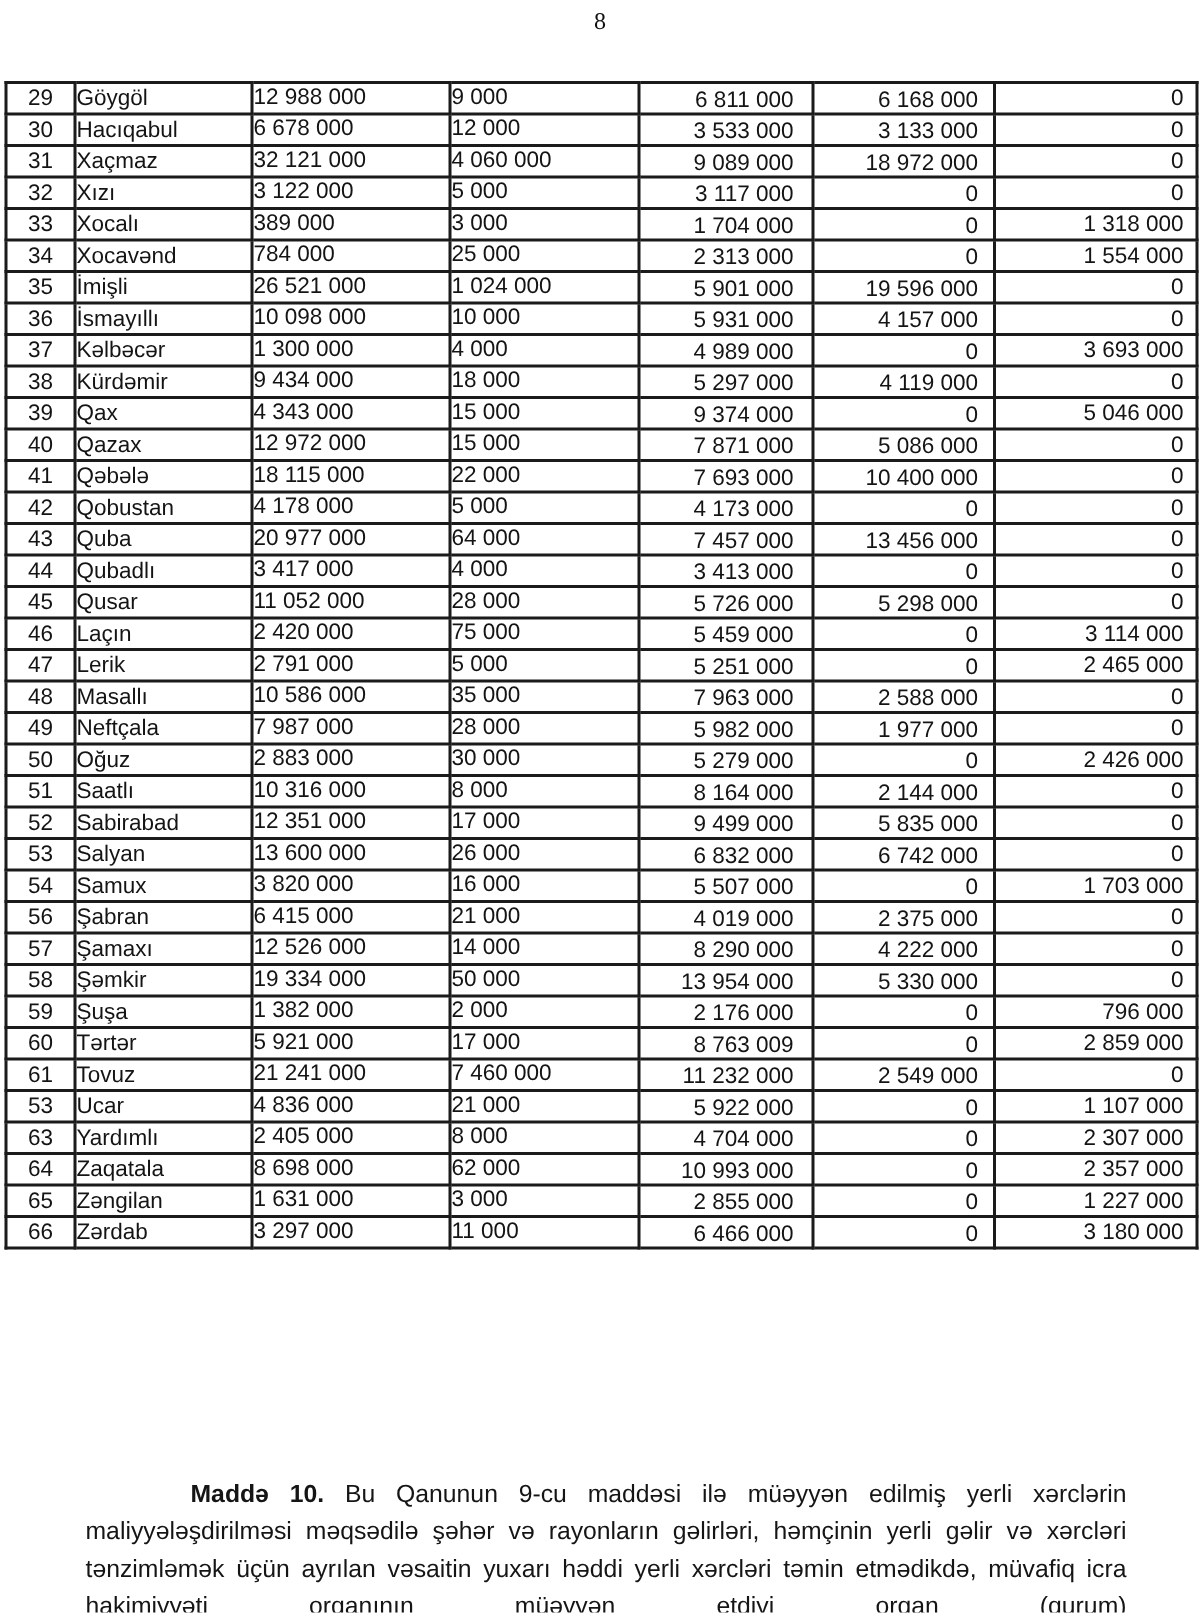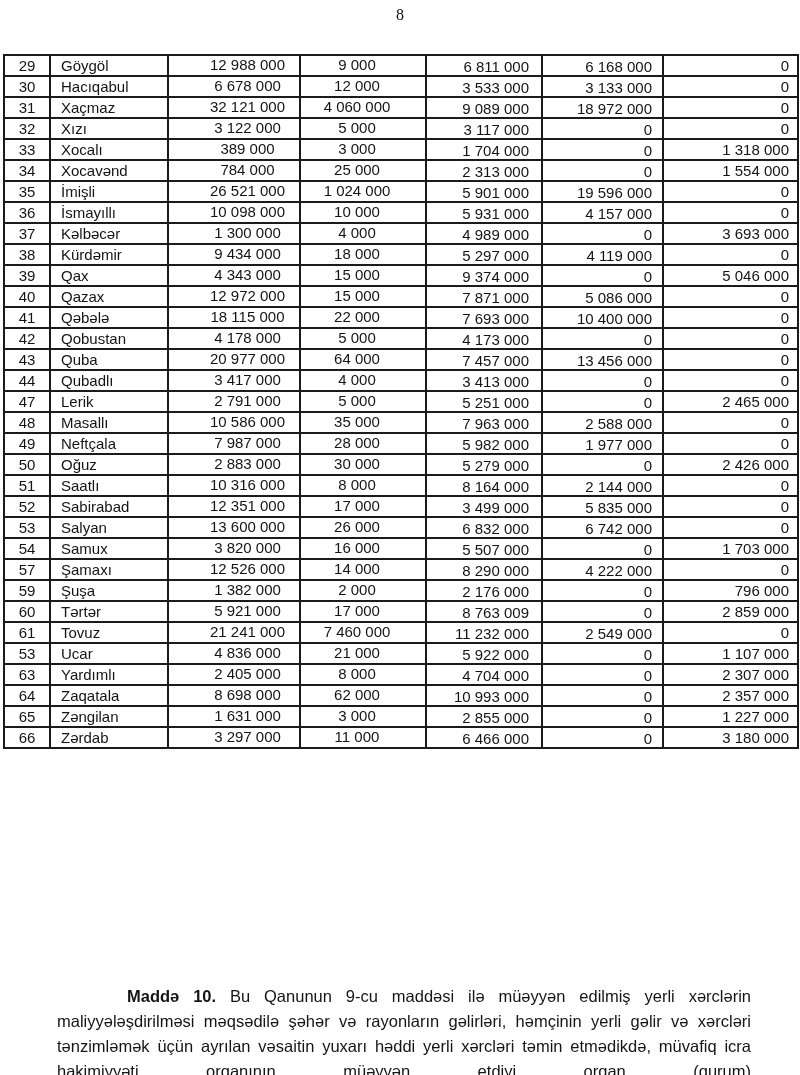--- a/index.html
+++ b/index.html
@@ -23,23 +23,23 @@
     border-collapse: collapse; table-layout: fixed;
   }
   table.budget td {
     border: 2px solid #1b1b1b;
     font-size: 15px;
     height: 21px;
     white-space: nowrap; overflow: hidden;
     color: #141414;
   }
   td.c0 { text-align: center; vertical-align: middle; }
-  td.c1 { text-align: left; padding-left: 10px; vertical-align: middle; }
-  td.c2 { text-align: center; padding-right: 13px; vertical-align: bottom; padding-bottom: 2px; padding-left: 40px; }
-  td.c3 { text-align: center; padding-right: 12px; vertical-align: bottom; padding-bottom: 2px; }
+  td.c1 { text-align: left; vertical-align: middle; }
+  td.c2 { text-align: left; padding-right: 13px; vertical-align: bottom; padding-bottom: 2px; }
+  td.c3 { text-align: left; padding-right: 12px; vertical-align: bottom; padding-bottom: 2px; }
   td.c4 { text-align: right; padding-right: 12px; vertical-align: bottom; padding-bottom: 0; }
   td.c5 { text-align: right; padding-right: 10px; vertical-align: top; padding-top: 2px; }
   td.c6 { text-align: right; padding-right: 8px;  vertical-align: top; padding-top: 1px; }
   tr.total-row td { font-weight: bold; }
   .para {
     position: absolute; left: 57px; top: 984px; width: 694px;
     font-size: 16.5px; line-height: 25px;
     text-align: justify; text-align-last: justify;
     text-indent: 70px;
     color: #151515;
@@ -201,20 +201,38 @@
       <tr>
         <td class="c0">44</td>
         <td class="c1">Qubadlı</td>
         <td class="c2">3 417 000</td>
         <td class="c3">4 000</td>
         <td class="c4">3 413 000</td>
         <td class="c5">0</td>
         <td class="c6">0</td>
       </tr>
       <tr>
+        <td class="c0">45</td>
+        <td class="c1">Qusar</td>
+        <td class="c2">11 052 000</td>
+        <td class="c3">28 000</td>
+        <td class="c4">5 726 000</td>
+        <td class="c5">5 298 000</td>
+        <td class="c6">0</td>
+      </tr>
+      <tr>
+        <td class="c0">46</td>
+        <td class="c1">Laçın</td>
+        <td class="c2">2 420 000</td>
+        <td class="c3">75 000</td>
+        <td class="c4">5 459 000</td>
+        <td class="c5">0</td>
+        <td class="c6">3 114 000</td>
+      </tr>
+      <tr>
         <td class="c0">47</td>
         <td class="c1">Lerik</td>
         <td class="c2">2 791 000</td>
         <td class="c3">5 000</td>
         <td class="c4">5 251 000</td>
         <td class="c5">0</td>
         <td class="c6">2 465 000</td>
       </tr>
       <tr>
         <td class="c0">48</td>
@@ -250,21 +268,21 @@
         <td class="c3">8 000</td>
         <td class="c4">8 164 000</td>
         <td class="c5">2 144 000</td>
         <td class="c6">0</td>
       </tr>
       <tr>
         <td class="c0">52</td>
         <td class="c1">Sabirabad</td>
         <td class="c2">12 351 000</td>
         <td class="c3">17 000</td>
-        <td class="c4">3 499 000</td>
+        <td class="c4">9 499 000</td>
         <td class="c5">5 835 000</td>
         <td class="c6">0</td>
       </tr>
       <tr>
         <td class="c0">53</td>
         <td class="c1">Salyan</td>
         <td class="c2">13 600 000</td>
         <td class="c3">26 000</td>
         <td class="c4">6 832 000</td>
         <td class="c5">6 742 000</td>
@@ -273,29 +291,47 @@
       <tr>
         <td class="c0">54</td>
         <td class="c1">Samux</td>
         <td class="c2">3 820 000</td>
         <td class="c3">16 000</td>
         <td class="c4">5 507 000</td>
         <td class="c5">0</td>
         <td class="c6">1 703 000</td>
       </tr>
       <tr>
+        <td class="c0">56</td>
+        <td class="c1">Şabran</td>
+        <td class="c2">6 415 000</td>
+        <td class="c3">21 000</td>
+        <td class="c4">4 019 000</td>
+        <td class="c5">2 375 000</td>
+        <td class="c6">0</td>
+      </tr>
+      <tr>
         <td class="c0">57</td>
         <td class="c1">Şamaxı</td>
         <td class="c2">12 526 000</td>
         <td class="c3">14 000</td>
         <td class="c4">8 290 000</td>
         <td class="c5">4 222 000</td>
         <td class="c6">0</td>
       </tr>
       <tr>
+        <td class="c0">58</td>
+        <td class="c1">Şəmkir</td>
+        <td class="c2">19 334 000</td>
+        <td class="c3">50 000</td>
+        <td class="c4">13 954 000</td>
+        <td class="c5">5 330 000</td>
+        <td class="c6">0</td>
+      </tr>
+      <tr>
         <td class="c0">59</td>
         <td class="c1">Şuşa</td>
         <td class="c2">1 382 000</td>
         <td class="c3">2 000</td>
         <td class="c4">2 176 000</td>
         <td class="c5">0</td>
         <td class="c6">796 000</td>
       </tr>
       <tr>
         <td class="c0">60</td>

